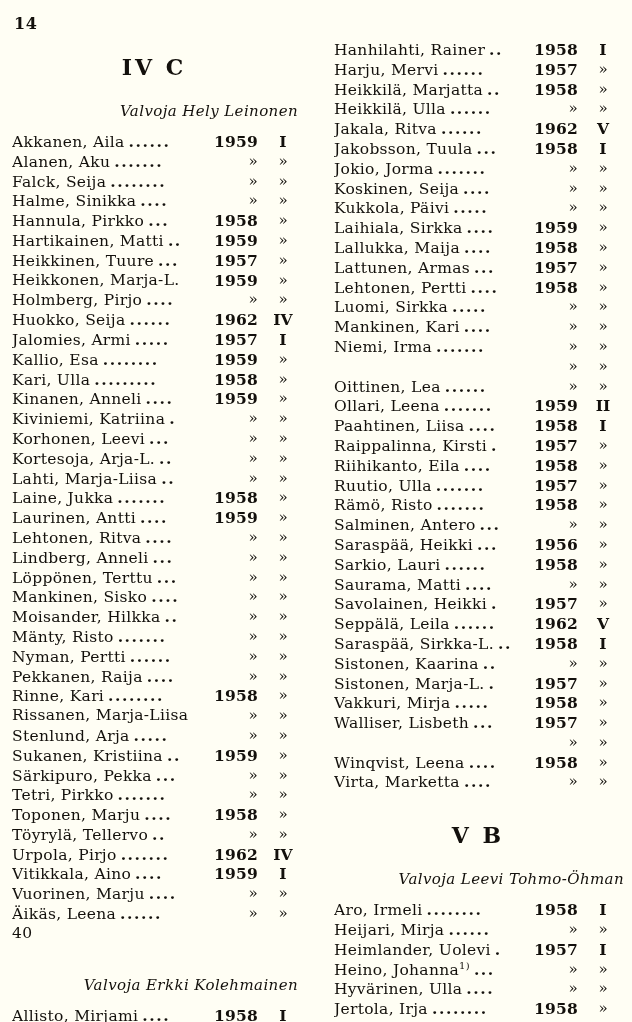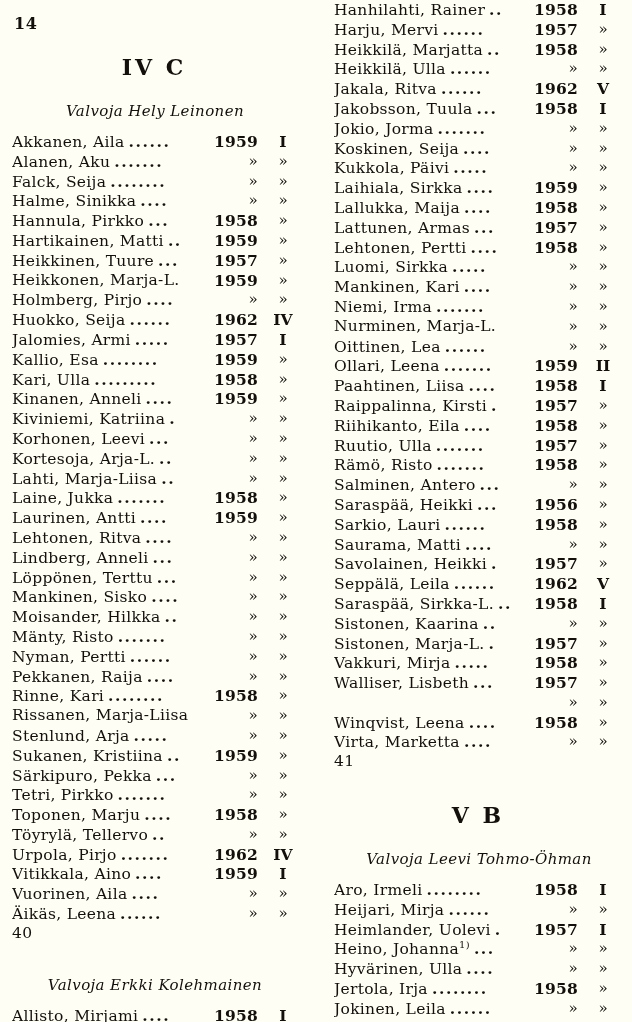--- a/index.html
+++ b/index.html
@@ -44,34 +44,35 @@
     box-sizing: border-box;
   }
   .col-left {
     width: 318px;
     padding-left: 12px;
     padding-top: 44px;
   }
   .col-right {
     width: 314px;
     padding-left: 16px;
+    padding-top: 40px;
   }
   .section-title {
     text-align: center;
     font-weight: bold;
     font-size: 22px;
     letter-spacing: 3px;
     margin: 12px;
     padding: 0;
     line-height: 1;
   }
   .col-left .section-title { padding-right: 22px; }
   .col-right .section-title { padding-right: 10px; }
   .supervisor {
-    text-align: center;
+    text-align: right;
     font-style: italic;
     font-size: 15px;
     letter-spacing: 0.4px;
     margin: 0;
     line-height: 1;
   }
   .col-left .supervisor { padding-right: 20px; }
   .col-right .supervisor { padding-right: 8px; }
 
   .list {
@@ -178,21 +179,21 @@
           <li class="row"><span class="name">Rinne, Kari</span><span class="leader">........</span><span class="year">1958</span><span class="grade ditto">»</span></li>
           <li class="row"><span class="name">Rissanen, Marja-Liisa</span><span class="year ditto">»</span><span class="grade ditto">»</span></li>
           <li class="row"><span class="name">Stenlund, Arja</span><span class="leader">.....</span><span class="year ditto">»</span><span class="grade ditto">»</span></li>
           <li class="row"><span class="name">Sukanen, Kristiina</span><span class="leader">..</span><span class="year">1959</span><span class="grade ditto">»</span></li>
           <li class="row"><span class="name">Särkipuro, Pekka</span><span class="leader">...</span><span class="year ditto">»</span><span class="grade ditto">»</span></li>
           <li class="row"><span class="name">Tetri, Pirkko</span><span class="leader">.......</span><span class="year ditto">»</span><span class="grade ditto">»</span></li>
           <li class="row"><span class="name">Toponen, Marju</span><span class="leader">....</span><span class="year">1958</span><span class="grade ditto">»</span></li>
           <li class="row"><span class="name">Töyrylä, Tellervo</span><span class="leader">..</span><span class="year ditto">»</span><span class="grade ditto">»</span></li>
           <li class="row"><span class="name">Urpola, Pirjo</span><span class="leader">.......</span><span class="year">1962</span><span class="grade">IV</span></li>
           <li class="row"><span class="name">Vitikkala, Aino</span><span class="leader">....</span><span class="year">1959</span><span class="grade">I</span></li>
-          <li class="row"><span class="name">Vuorinen, Aila</span><span class="leader">....</span><span class="year ditto">»</span><span class="grade ditto">»</span></li>
+          <li class="row"><span class="name">Vuorinen, Marju</span><span class="leader">....</span><span class="year ditto">»</span><span class="grade ditto">»</span></li>
           <li class="row"><span class="name">Äikäs, Leena</span><span class="leader">......</span><span class="year ditto">»</span><span class="grade ditto">»</span></li>
         </ul>
         <div class="count">40</div>
         <div class="gap-before-title"></div>
         <div class="gap-title-sup"></div>
         <div class="supervisor">Valvoja Erkki Kolehmainen</div>
         <div class="gap-sup-list"></div>
         <ul class="list">
           <li class="row"><span class="name">Allisto, Mirjami</span><span class="leader">....</span><span class="year">1958</span><span class="grade">I</span></li>
         </ul>
@@ -208,21 +209,21 @@
           <li class="row"><span class="name">Jokio, Jorma</span><span class="leader">.......</span><span class="year ditto">»</span><span class="grade ditto">»</span></li>
           <li class="row"><span class="name">Koskinen, Seija</span><span class="leader">....</span><span class="year ditto">»</span><span class="grade ditto">»</span></li>
           <li class="row"><span class="name">Kukkola, Päivi</span><span class="leader">.....</span><span class="year ditto">»</span><span class="grade ditto">»</span></li>
           <li class="row"><span class="name">Laihiala, Sirkka</span><span class="leader">....</span><span class="year">1959</span><span class="grade ditto">»</span></li>
           <li class="row"><span class="name">Lallukka, Maija</span><span class="leader">....</span><span class="year">1958</span><span class="grade ditto">»</span></li>
           <li class="row"><span class="name">Lattunen, Armas</span><span class="leader">...</span><span class="year">1957</span><span class="grade ditto">»</span></li>
           <li class="row"><span class="name">Lehtonen, Pertti</span><span class="leader">....</span><span class="year">1958</span><span class="grade ditto">»</span></li>
           <li class="row"><span class="name">Luomi, Sirkka</span><span class="leader">.....</span><span class="year ditto">»</span><span class="grade ditto">»</span></li>
           <li class="row"><span class="name">Mankinen, Kari</span><span class="leader">....</span><span class="year ditto">»</span><span class="grade ditto">»</span></li>
           <li class="row"><span class="name">Niemi, Irma</span><span class="leader">.......</span><span class="year ditto">»</span><span class="grade ditto">»</span></li>
-          <li class="row"><span class="name">Nurminen, Marja-L.</span><span class="year ditto">»</span><span class="grade ditto">»</span></li>
+          <li class="row"><span class="year ditto">»</span><span class="grade ditto">»</span></li>
           <li class="row"><span class="name">Oittinen, Lea</span><span class="leader">......</span><span class="year ditto">»</span><span class="grade ditto">»</span></li>
           <li class="row"><span class="name">Ollari, Leena</span><span class="leader">.......</span><span class="year">1959</span><span class="grade">II</span></li>
           <li class="row"><span class="name">Paahtinen, Liisa</span><span class="leader">....</span><span class="year">1958</span><span class="grade">I</span></li>
           <li class="row"><span class="name">Raippalinna, Kirsti</span><span class="leader">.</span><span class="year">1957</span><span class="grade ditto">»</span></li>
           <li class="row"><span class="name">Riihikanto, Eila</span><span class="leader">....</span><span class="year">1958</span><span class="grade ditto">»</span></li>
           <li class="row"><span class="name">Ruutio, Ulla</span><span class="leader">.......</span><span class="year">1957</span><span class="grade ditto">»</span></li>
           <li class="row"><span class="name">Rämö, Risto</span><span class="leader">.......</span><span class="year">1958</span><span class="grade ditto">»</span></li>
           <li class="row"><span class="name">Salminen, Antero</span><span class="leader">...</span><span class="year ditto">»</span><span class="grade ditto">»</span></li>
           <li class="row"><span class="name">Saraspää, Heikki</span><span class="leader">...</span><span class="year">1956</span><span class="grade ditto">»</span></li>
           <li class="row"><span class="name">Sarkio, Lauri</span><span class="leader">......</span><span class="year">1958</span><span class="grade ditto">»</span></li>
@@ -231,21 +232,20 @@
           <li class="row"><span class="name">Seppälä, Leila</span><span class="leader">......</span><span class="year">1962</span><span class="grade">V</span></li>
           <li class="row"><span class="name">Saraspää, Sirkka-L.</span><span class="leader">..</span><span class="year">1958</span><span class="grade">I</span></li>
           <li class="row"><span class="name">Sistonen, Kaarina</span><span class="leader">..</span><span class="year ditto">»</span><span class="grade ditto">»</span></li>
           <li class="row"><span class="name">Sistonen, Marja-L.</span><span class="leader">.</span><span class="year">1957</span><span class="grade ditto">»</span></li>
           <li class="row"><span class="name">Vakkuri, Mirja</span><span class="leader">.....</span><span class="year">1958</span><span class="grade ditto">»</span></li>
           <li class="row"><span class="name">Walliser, Lisbeth</span><span class="leader">...</span><span class="year">1957</span><span class="grade ditto">»</span></li>
           <li class="row"><span class="year ditto">»</span><span class="grade ditto">»</span></li>
           <li class="row"><span class="name">Winqvist, Leena</span><span class="leader">....</span><span class="year">1958</span><span class="grade ditto">»</span></li>
           <li class="row"><span class="name">Virta, Marketta</span><span class="leader">....</span><span class="year ditto">»</span><span class="grade ditto">»</span></li>
         </ul>
-        <div class="count">41</div>
         <div class="gap-before-title"></div>
         <div class="section-title">V B</div>
         <div class="gap-title-sup"></div>
         <div class="supervisor">Valvoja Leevi Tohmo-Öhman</div>
         <div class="gap-sup-list"></div>
         <ul class="list">
           <li class="row"><span class="name">Aro, Irmeli</span><span class="leader">........</span><span class="year">1958</span><span class="grade">I</span></li>
           <li class="row"><span class="name">Heijari, Mirja</span><span class="leader">......</span><span class="year ditto">»</span><span class="grade ditto">»</span></li>
           <li class="row"><span class="name">Heimlander, Uolevi</span><span class="leader">.</span><span class="year">1957</span><span class="grade">I</span></li>
           <li class="row"><span class="name">Heino, Johanna<span class="fn">1)</span></span><span class="leader">...</span><span class="year ditto">»</span><span class="grade ditto">»</span></li>

